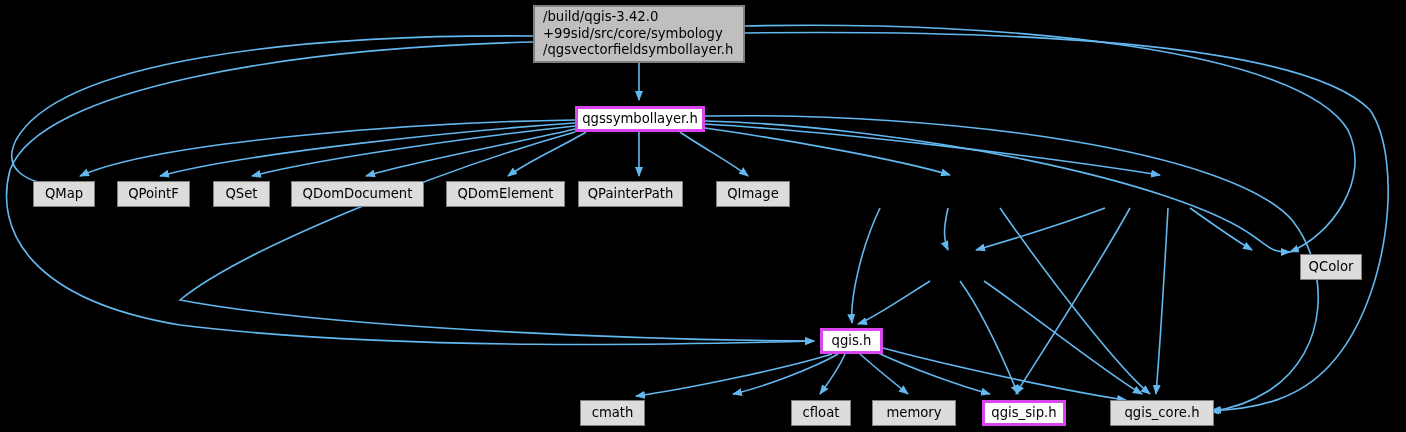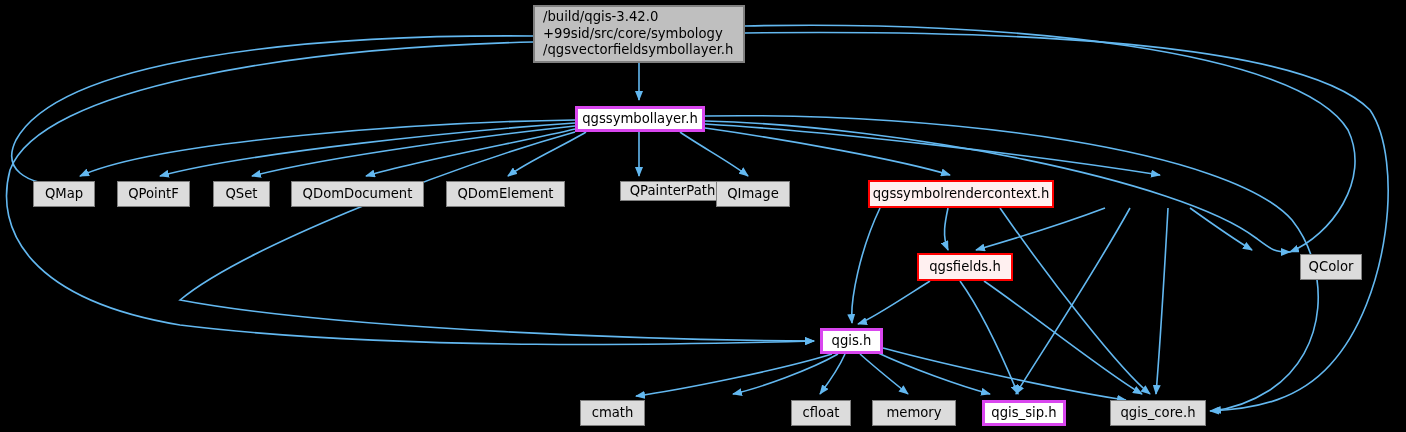--- a/index.html
+++ b/index.html
@@ -80,37 +80,35 @@
   <div class="node n-gray" style="left:33px;top:181px;width:62px;height:26px;">QMap</div>
 
   <div class="node n-gray" style="left:117px;top:181px;width:73px;height:26px;">QPointF</div>
 
   <div class="node n-gray" style="left:213px;top:181px;width:57px;height:26px;">QSet</div>
 
   <div class="node n-gray" style="left:291px;top:181px;width:133px;height:26px;">QDomDocument</div>
 
   <div class="node n-gray" style="left:446px;top:181px;width:119px;height:26px;">QDomElement</div>
 
-  <div class="node n-gray" style="left:620px;top:181px;width:105px;height:20px;">QPainterPath</div>
+  <div class="node n-gray" style="left:578px;top:181px;width:105px;height:26px;">QPainterPath</div>
 
   <div class="node n-gray" style="left:716px;top:181px;width:74px;height:26px;">QImage</div>
 
-  <div class="node n-red" style="left:868px;top:180px;width:186px;height:28px;">qgssymbolrendercontext.h</div>
 
 
   <div class="node n-gray" style="left:1300px;top:254px;width:62px;height:26px;">QColor</div>
 
-  <div class="node n-red" style="left:917px;top:253px;width:96px;height:28px;">qgsfields.h</div>
 
   <div class="node n-white" style="left:820px;top:328px;width:63px;height:26px;">qgis.h</div>
 
   <div class="node n-gray" style="left:580px;top:400px;width:65px;height:26px;">cmath</div>
 
 
   <div class="node n-gray" style="left:791px;top:400px;width:60px;height:26px;">cfloat</div>
 
   <div class="node n-gray" style="left:872px;top:400px;width:84px;height:26px;">memory</div>
 
   <div class="node n-white" style="left:982px;top:400px;width:84px;height:26px;">qgis_sip.h</div>
 
-  <div class="node n-gray" style="left:1110px;top:400px;width:96px;height:26px;">qgis_core.h</div>
+  <div class="node n-gray" style="left:1110px;top:400px;width:104px;height:26px;">qgis_core.h</div>
 
 </div>
 
 </body></html>

